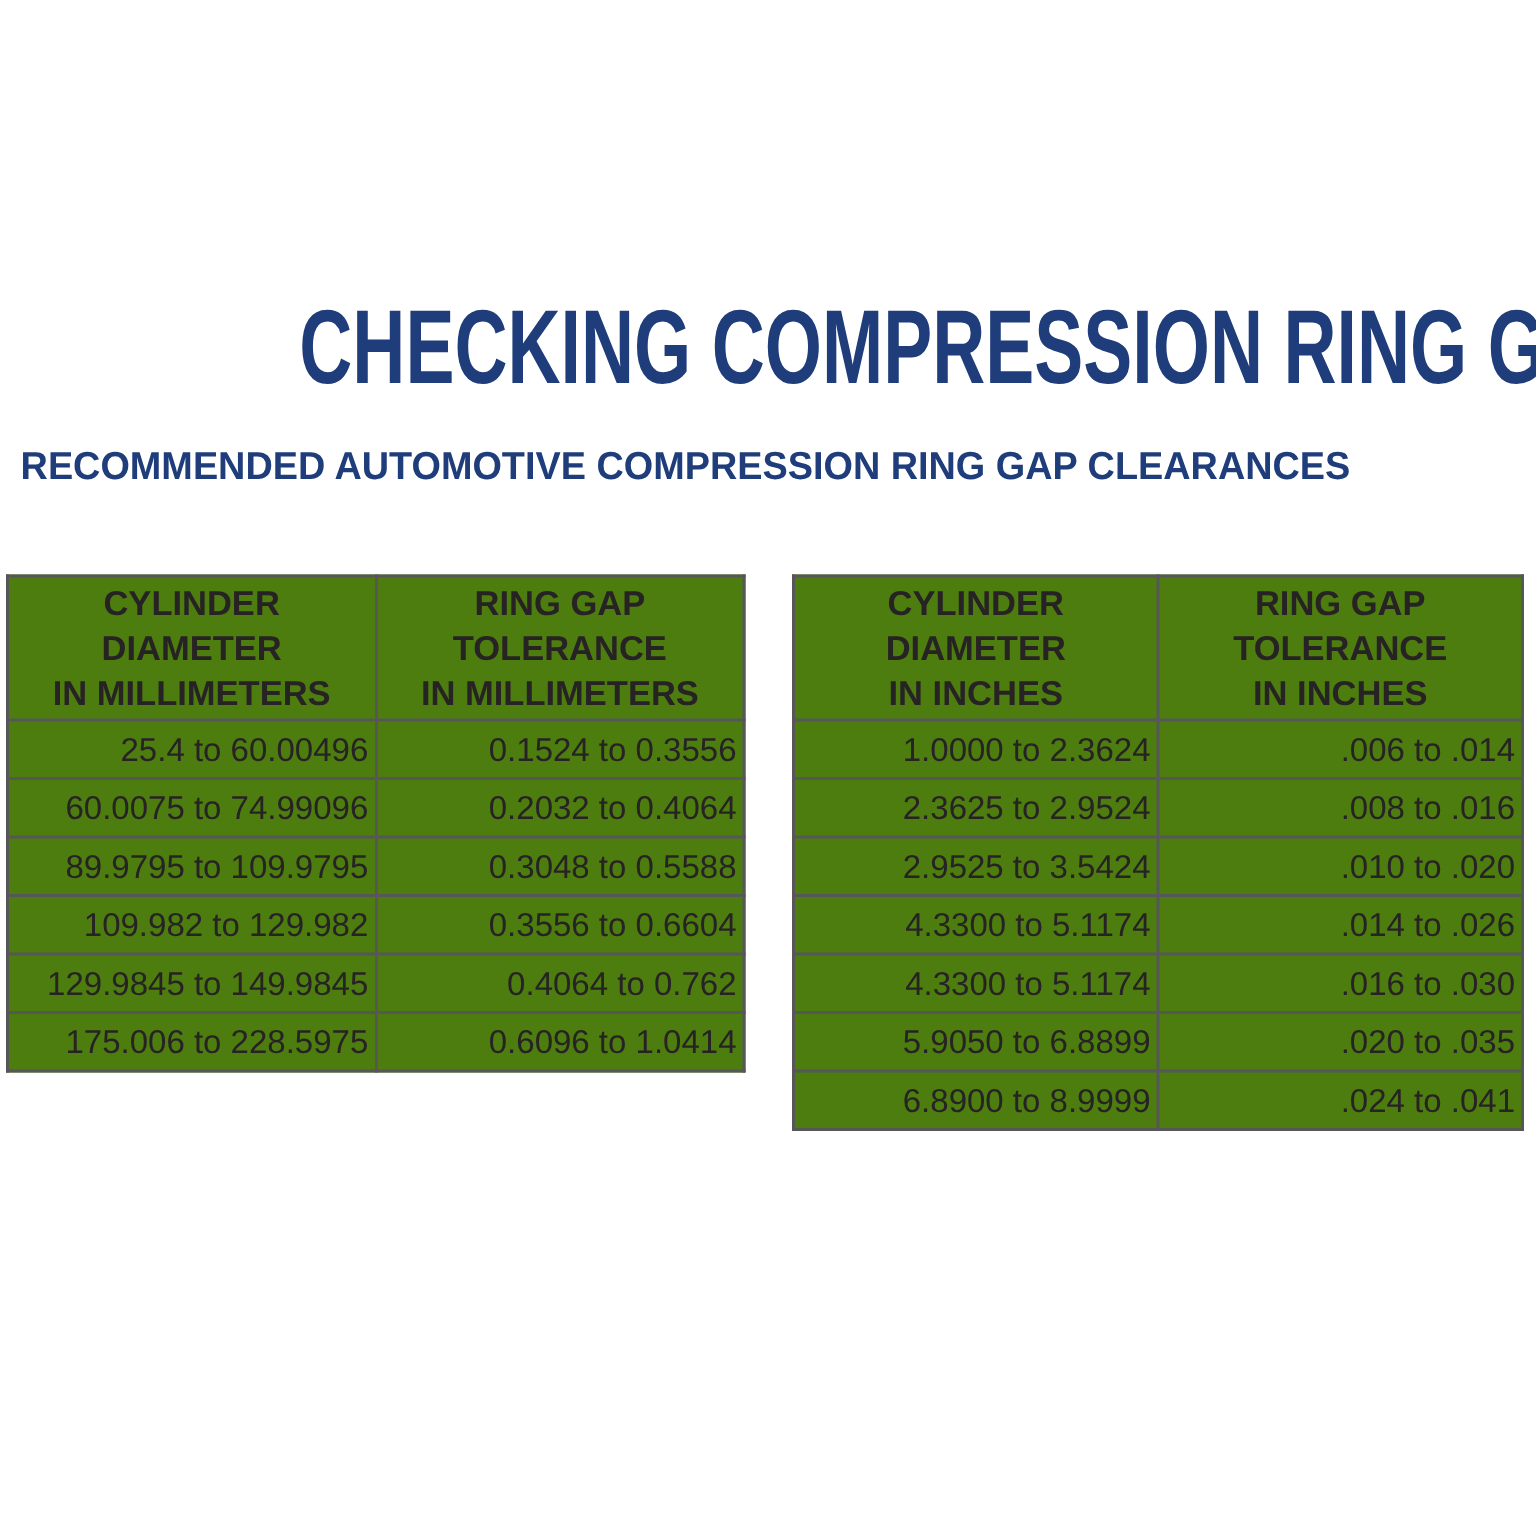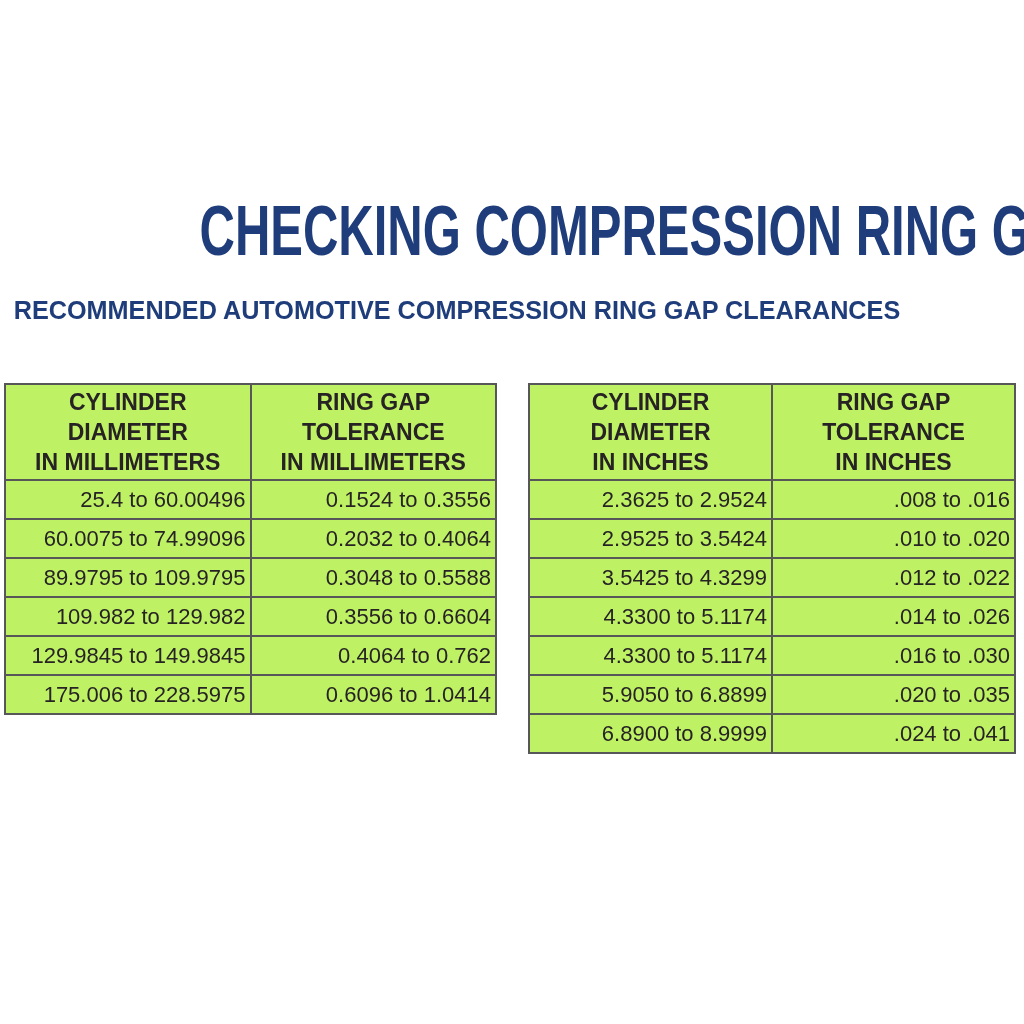--- a/index.html
+++ b/index.html
@@ -45,21 +45,21 @@
     line-height: 28px;
     color: #1e3d7a;
     transform: scaleX(0.97);
     transform-origin: center;
   }
   table.gap-table {
     position: absolute;
     top: 383px;
     border-collapse: collapse;
     table-layout: fixed;
-    background: #bef264;
+    background: #4d7c0f;
     border: 2px solid #4e4e50;
   }
   table.gap-table.metric { left: 4px;   width: 493px; }
   table.gap-table.inch   { left: 528px; width: 488px; }
   .gap-table th {
     height: 95px;
     border: 2px solid #57575a;
     font-size: 23px;
     font-weight: bold;
     line-height: 30px;
@@ -146,30 +146,30 @@
         </th>
         <th>
           <span>RING GAP</span><br>
           <span>TOLERANCE</span><br>
           <span>IN INCHES</span>
         </th>
       </tr>
     </thead>
     <tbody>
       <tr>
+        <td>1.0000 to 2.3624</td>
+        <td>.006 to .014</td>
+      </tr>
+      <tr>
         <td>2.3625 to 2.9524</td>
         <td>.008 to .016</td>
       </tr>
       <tr>
         <td>2.9525 to 3.5424</td>
         <td>.010 to .020</td>
-      </tr>
-      <tr>
-        <td>3.5425 to 4.3299</td>
-        <td>.012 to .022</td>
       </tr>
       <tr>
         <td>4.3300 to 5.1174</td>
         <td>.014 to .026</td>
       </tr>
       <tr>
         <td>4.3300 to 5.1174</td>
         <td>.016 to .030</td>
       </tr>
       <tr>

